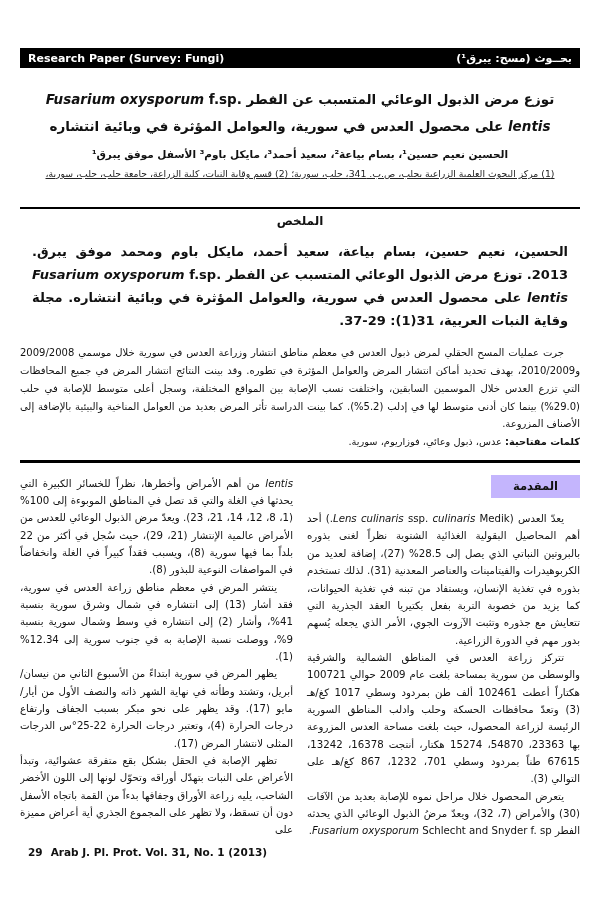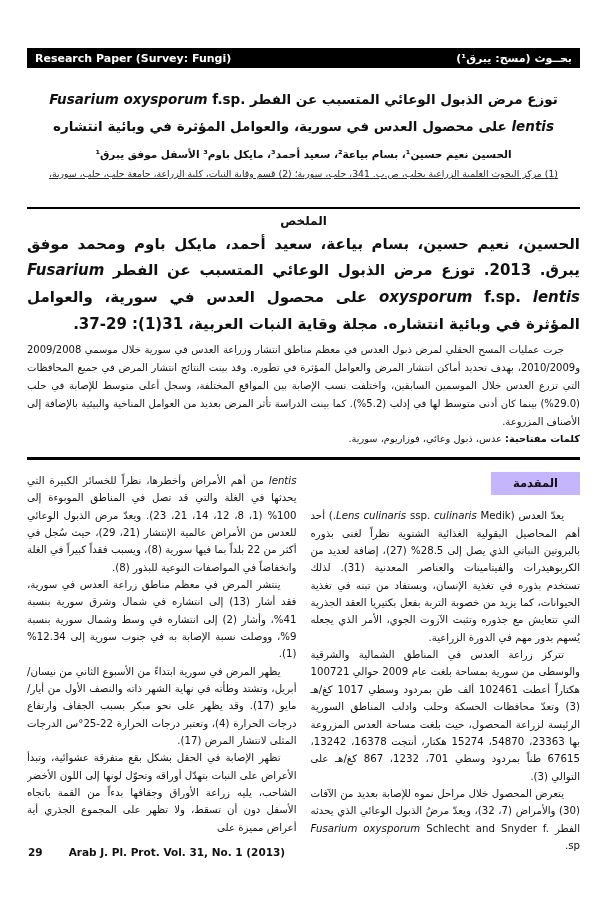--- a/index.html
+++ b/index.html
@@ -1,18 +1,18 @@
 <!DOCTYPE html>
 <html lang="ar"><head>
 <meta charset="utf-8">
 <style>
   html,body{margin:0;padding:0;background:#ffffff;}
   .page{
     width:600px;height:900px;box-sizing:border-box;
-    padding:48px 20px 0 27px;
+    padding:48px 20px 0 20px;
     position:relative;overflow:hidden;
     background:#ffffff;color:#111;
     font-family:"DejaVu Sans",sans-serif;
   }
   
   .topbar{
     background:#000;color:#fff;height:20px;
     display:flex;justify-content:space-between;align-items:center;
     padding:0 8px;font-size:11px;font-weight:bold;
   }
@@ -26,21 +26,21 @@
     direction:rtl;text-align:center;font-weight:bold;
     font-size:10.5px;margin-top:8px;
   }
   .affils{
     direction:rtl;text-align:center;font-size:9.3px;line-height:1.9;margin-top:5px;color:#222;text-decoration:underline;
   }
   .rule-thin{border:none;border-top:2px solid #000;margin:24px 0 0 0;}
   .abstract-head{text-align:center;font-weight:bold;font-size:12px;margin:5px 0 3px 0;direction:rtl;}
   .citation{
     direction:rtl;text-align:justify;font-weight:bold;
-    font-size:15px;line-height:1.78;margin:0;
+    font-size:13px;line-height:1.78;margin:12px;
   }
   .abstract-body{
     direction:rtl;text-align:justify;font-size:10px;line-height:1.78;margin:4px 0 0 0;
     text-indent:16px;
   }
   .keywords{direction:rtl;text-align:right;font-size:9.8px;line-height:1.78;margin:0;}
   .keywords .kw-label{font-weight:bold;}
   .rule-thick{border:none;border-top:3.5px solid #000;margin:9px 0 12px 0;}
   
   .columns{
@@ -56,21 +56,21 @@
     display:inline-block;background:#c4b5fd;
     font-weight:bold;font-size:11.5px;
     padding:2px 22px;text-align:right;
   }
   .para{margin:0;}
   .para.indent{text-indent:16px;}
   
   .footer{
     position:absolute;left:28px;bottom:42px;
     font-weight:bold;font-size:10.5px;
-    display:flex;gap:26px;align-items:baseline;
+    display:flex;gap:8px;align-items:baseline;
   }
 </style>
 </head>
 <body>
 
 <div class="page">
 
   <div class="topbar">
     <span class="en">Research Paper (Survey: Fungi)</span>
     <span class="ar">بحــوث (مسح: يبرق¹)</span>

